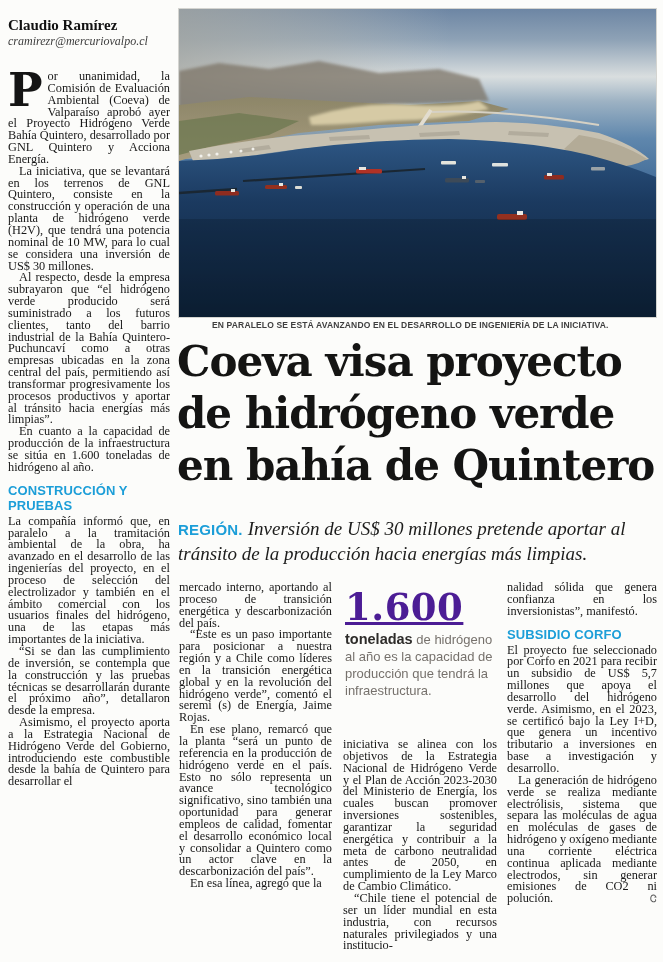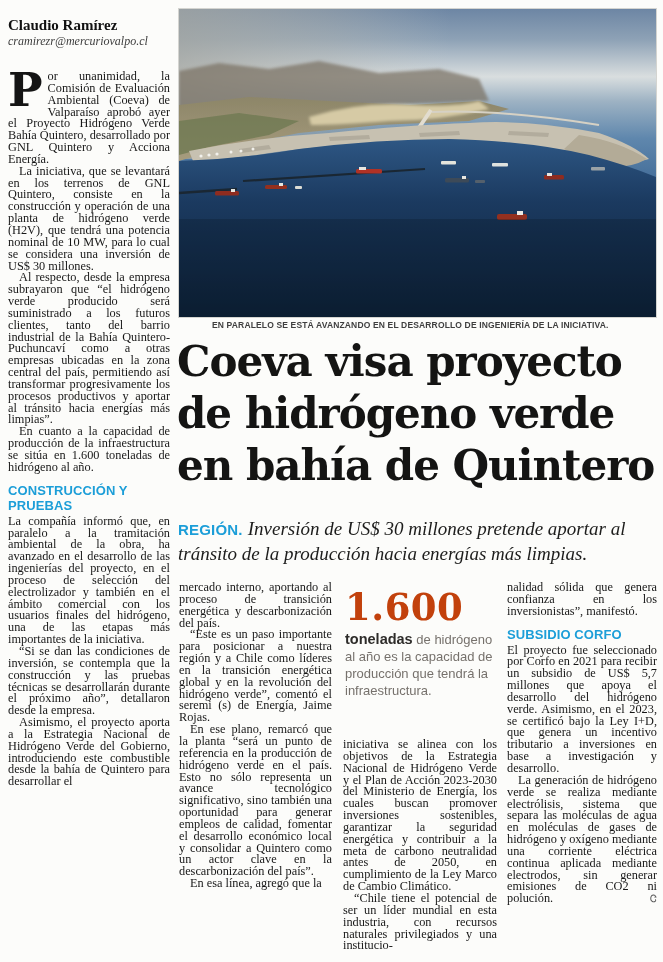--- a/index.html
+++ b/index.html
@@ -28,42 +28,42 @@
   
   .headline{position:absolute;left:177px;top:336px;width:483px;margin:0;
             font:bold 42px/52px "DejaVu Serif",serif;letter-spacing:-1px;color:#141413;
             white-space:pre-line;}
   .kicker{position:absolute;left:178px;top:516px;width:483px;
           font:italic 19px/25px "Liberation Serif",serif;color:#1d1d1c;}
   .kicker-label{font:bold 15px "Liberation Sans",sans-serif;font-style:normal;
                 color:#1c9ed8;margin-right:5px;letter-spacing:.2px;}
   
   .figure{margin:6px 0 40px 2px;text-align:left;}
-  .fig-number{font:bold 37px/38px "DejaVu Serif",serif;color:#c2410c;letter-spacing:.5px;}
+  .fig-number{font:bold 37px/38px "DejaVu Serif",serif;color:#4c1d95;letter-spacing:.5px;text-decoration:underline;}
   .fig-caption{font:13px/17px "Liberation Sans",sans-serif;color:#76716c;margin-top:5px;}
   .fig-lead{font-weight:bold;font-size:14.5px;color:#2e2c2a;}
   .end-mark{float:right;font:10px "DejaVu Sans",sans-serif;color:#555;}
 </style>
 </head>
 <body>
 
 <div class="page">
 
   <div class="col col1">
     <div class="byline">
       <div class="author">Claudio Ramírez</div>
       <div class="email">cramirezr@mercuriovalpo.cl</div>
     </div>
     <p><span class="dropcap">P</span><span>or unanimidad, la Comisión de Evaluación Ambiental (Coeva) de Valparaíso aprobó ayer el Proyecto Hidrógeno Verde Bahía Quintero, desarrollado por GNL Quintero y Acciona Energía.</span></p>
     <p class="indent">La iniciativa, que se levantará en los terrenos de GNL Quintero, consiste en la construcción y operación de una planta de hidrógeno verde (H2V), que tendrá una potencia nominal de 10 MW, para lo cual se considera una inversión de US$ 30 millones.</p>
     <p class="indent">Al respecto, desde la empresa subrayaron que “el hidrógeno verde producido será suministrado a los futuros clientes, tanto del barrio industrial de la Bahía Quintero-Puchuncaví como a otras empresas ubicadas en la zona central del país, permitiendo así transformar progresivamente los procesos productivos y aportar al tránsito hacia energías más limpias”.</p>
     <p class="indent">En cuanto a la capacidad de producción de la infraestructura se sitúa en 1.600 toneladas de hidrógeno al año.</p>
     <h3 class="sec-header">CONSTRUCCIÓN Y PRUEBAS</h3>
     <p>La compañía informó que, en paralelo a la tramitación ambiental de la obra, ha avanzado en el desarrollo de las ingenierías del proyecto, en el proceso de selección del electrolizador y también en el ámbito comercial con los usuarios finales del hidrógeno, una de las etapas más importantes de la iniciativa.</p>
-    <p class="indent">“Si se dan las condiciones de inversión, se contempla que la construcción y las pruebas técnicas se desarrollarán durante el próximo año”, detallaron desde la empresa.</p>
+    <p class="indent">“Si se dan las cumplimiento de inversión, se contempla que la construcción y las pruebas técnicas se desarrollarán durante el próximo año”, detallaron desde la empresa.</p>
     <p class="indent">Asimismo, el proyecto aporta a la Estrategia Nacional de Hidrógeno Verde del Gobierno, introduciendo este combustible desde la bahía de Quintero para desarrollar el</p>
   </div>
 
   <div class="photo">
     <svg viewBox="0 0 477 308" preserveAspectRatio="none">
       <defs>
         <linearGradient id="skysea" x1="0" y1="0" x2="0" y2="1">
           <stop offset="0" stop-color="#6d86a4"></stop>
           <stop offset="0.10" stop-color="#8ea2b6"></stop>
           <stop offset="0.22" stop-color="#d9dedf"></stop>

